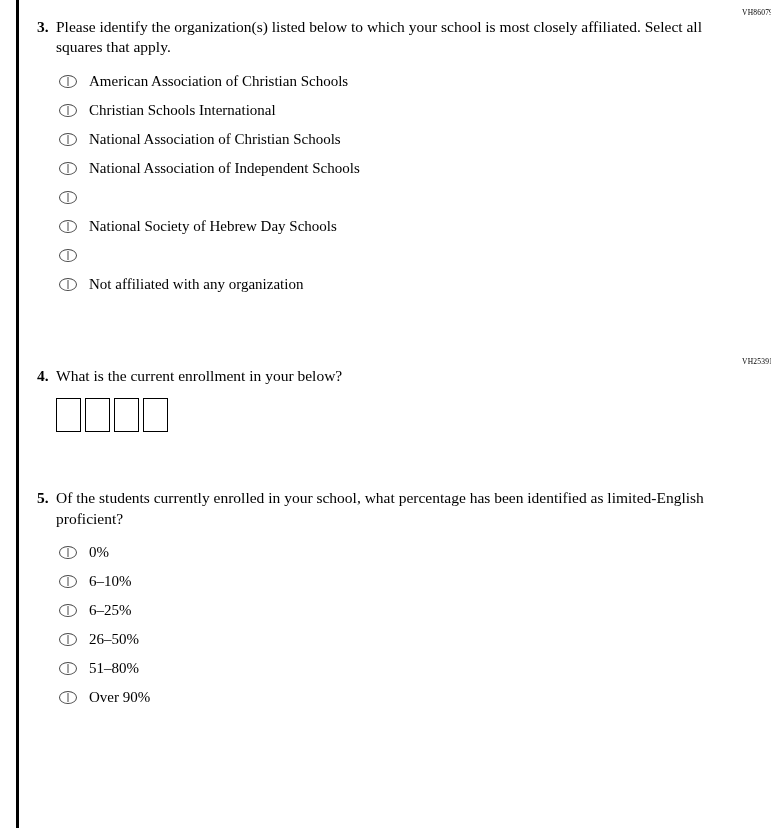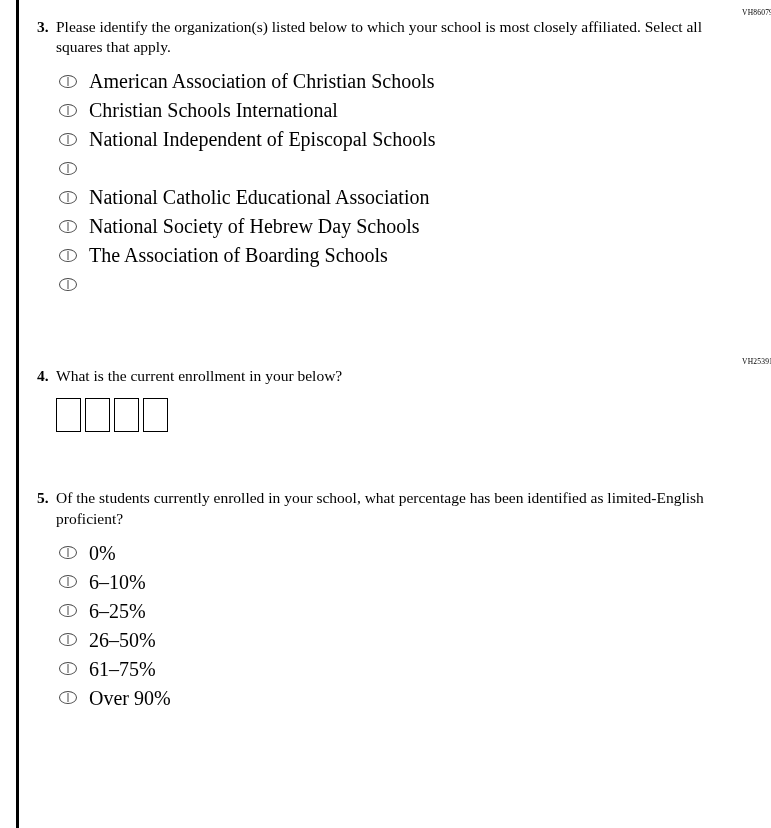--- a/index.html
+++ b/index.html
@@ -92,21 +92,21 @@
     content: "";
     position: absolute;
     left: 50%;
     top: 1px;
     width: 1px;
     height: 9px;
     background: #4a4a4a;
     transform: translateX(-50%);
   }
   .option-label {
-    font-size: 20px;
+    font-size: 15px;
     line-height: 1;
   }
 
   .boxes {
     margin-top: 12px;
     padding-left: 22px;
     display: flex;
     gap: 4px;
   }
   .answer-box {
@@ -141,39 +141,39 @@
         <div class="option-row">
           <span class="bubble"></span>
           <span class="option-label">American Association of Christian Schools</span>
         </div>
         <div class="option-row">
           <span class="bubble"></span>
           <span class="option-label">Christian Schools International</span>
         </div>
         <div class="option-row">
           <span class="bubble"></span>
-          <span class="option-label">National Independent of Episcopal Schools</span>
-        </div>
-        <div class="option-row">
-          <span class="bubble"></span>
-        </div>
-        <div class="option-row">
-          <span class="bubble"></span>
-          <span class="option-label">National Catholic Educational Association</span>
+          <span class="option-label">National Association of Christian Schools</span>
+        </div>
+        <div class="option-row">
+          <span class="bubble"></span>
+          <span class="option-label">National Association of Independent Schools</span>
+        </div>
+        <div class="option-row">
+          <span class="bubble"></span>
         </div>
         <div class="option-row">
           <span class="bubble"></span>
           <span class="option-label">National Society of Hebrew Day Schools</span>
         </div>
         <div class="option-row">
           <span class="bubble"></span>
-          <span class="option-label">The Association of Boarding Schools</span>
-        </div>
-        <div class="option-row">
-          <span class="bubble"></span>
+        </div>
+        <div class="option-row">
+          <span class="bubble"></span>
+          <span class="option-label">Not affiliated with any organization</span>
         </div>
       </div>
     </div>
 
     <div class="spacer-1"></div>
 
     <div class="question-block">
       <div class="item-id">VH253912</div>
       <div class="q-head">
         <div class="q-num">4.</div>
@@ -206,21 +206,21 @@
         <div class="option-row">
           <span class="bubble"></span>
           <span class="option-label">6–25%</span>
         </div>
         <div class="option-row">
           <span class="bubble"></span>
           <span class="option-label">26–50%</span>
         </div>
         <div class="option-row">
           <span class="bubble"></span>
-          <span class="option-label">61–75%</span>
+          <span class="option-label">51–80%</span>
         </div>
         <div class="option-row">
           <span class="bubble"></span>
           <span class="option-label">Over 90%</span>
         </div>
       </div>
     </div>
 
   </div>
 </div>

